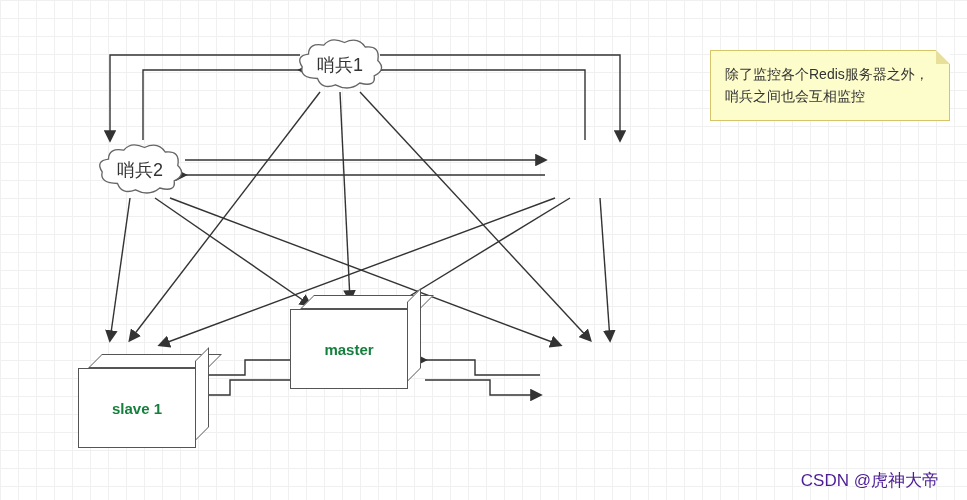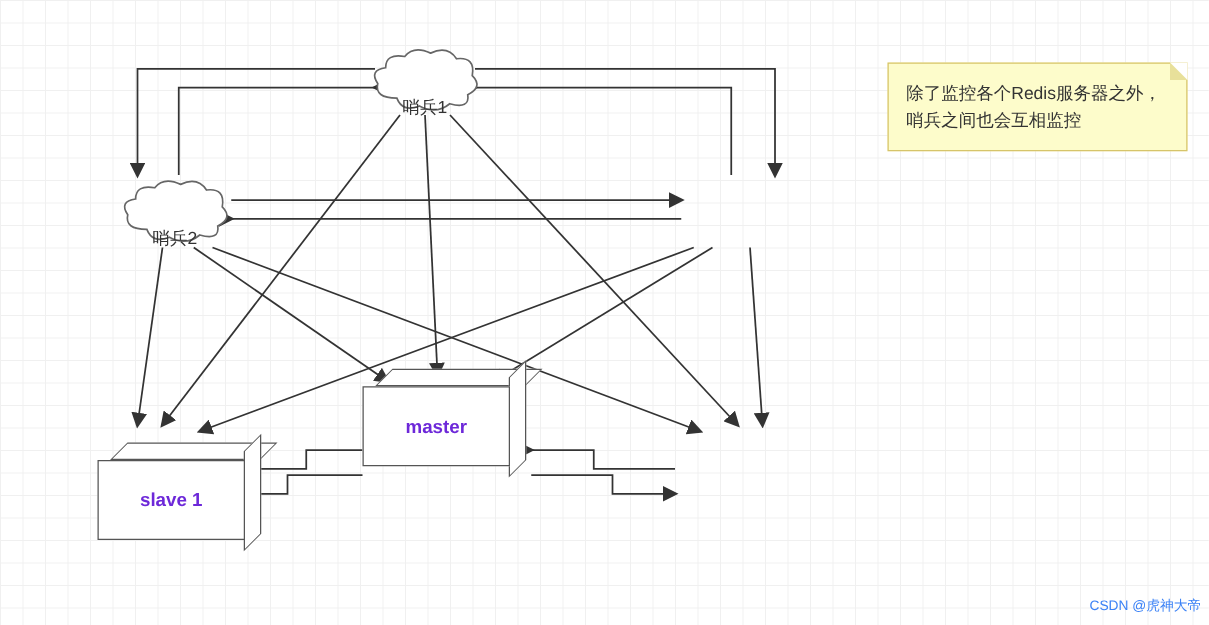--- a/index.html
+++ b/index.html
@@ -25,23 +25,23 @@
   .diagram {
     position: absolute;
     inset: 0;
     z-index: 1;
   }
   .cloud {
     position: absolute;
     width: 90px;
     height: 60px;
     display: flex;
-    align-items: flex-end;
+    align-items: center;
     justify-content: center;
-    font-size: 14px;
+    font-size: 18px;
     color: #333;
     z-index: 3;
   }
   .cloud svg { position: absolute; inset: 0; width: 100%; height: 100%; z-index: -1; }
   .box3d {
     position: absolute;
     width: 130px;
     height: 95px;
     z-index: 3;
   }
@@ -59,29 +59,29 @@
     top: 7px; right: -1px;
     width: 14px; height: 80px;
     background: #fff;
     border: 1.5px solid #555;
     transform: skewY(-45deg);
     transform-origin: top left;
   }
   .box3d .front {
     position: absolute;
     top: 14px; left: 0;
-    width: 118px; height: 64px;
+    width: 118px; height: 80px;
     background: #fff;
     border: 1.5px solid #555;
     display: flex;
     align-items: center;
     justify-content: center;
     font-weight: bold;
     font-size: 15px;
-    color: #6d28d9;
+    color: #15803d;
   }
   .note {
     position: absolute;
     width: 240px;
     padding: 12px 14px;
     background: #fdfccb;
     border: 1px solid #d6c46a;
     font-size: 14px;
     line-height: 1.6;
     color: #333;
@@ -99,23 +99,23 @@
     position: absolute;
     inset: 0;
     width: 967px;
     height: 500px;
     z-index: 2;
     pointer-events: none;
   }
   .watermark {
     position: absolute;
     bottom: 8px;
-    right: 6px;
-    font-size: 11px;
-    color: #3b82f6;
+    right: 28px;
+    font-size: 17px;
+    color: #4c1d95;
     z-index: 5;
   }
 </style>
 </head>
 <body>
 
 <div class="grid-bg"></div>
 
 <div class="diagram">
 

